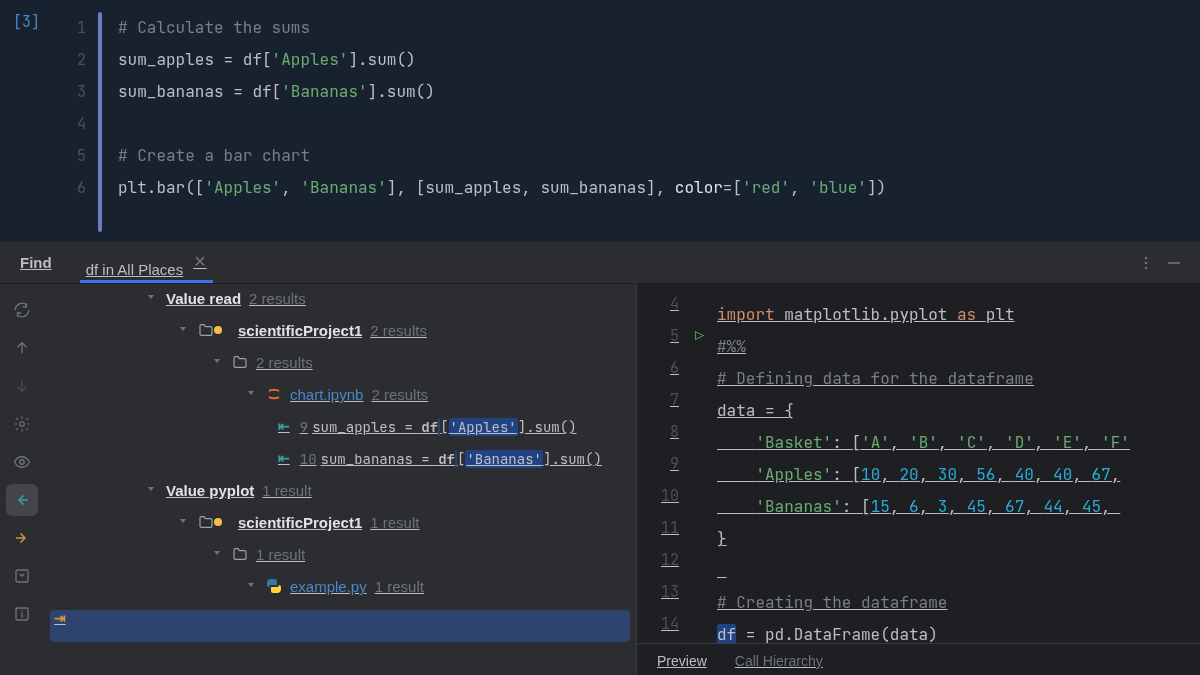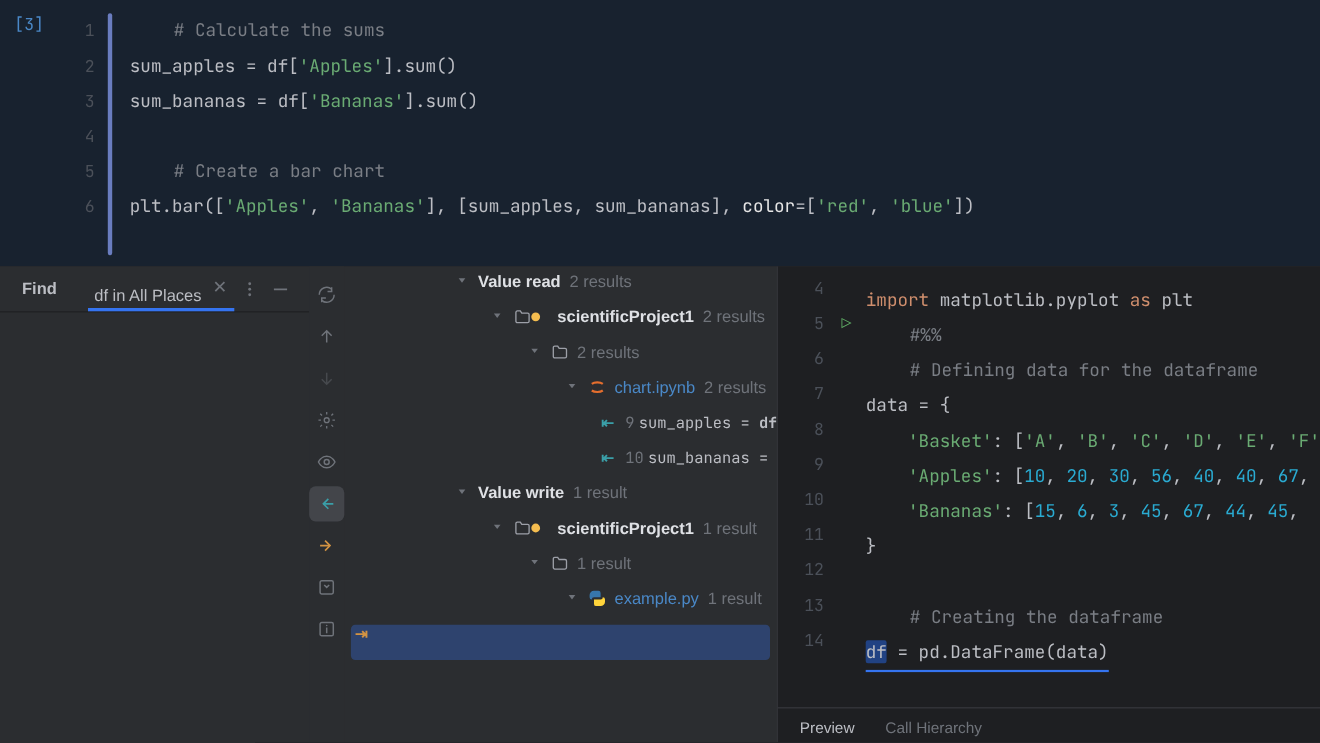--- a/index.html
+++ b/index.html
@@ -85,34 +85,35 @@
   .cell-code {
     flex: 1;
     padding-top: 6px;
     padding-left: 16px;
     font-family: "JetBrains Mono", Menlo, monospace;
     font-size: 16px;
     line-height: 32px;
     color: var(--ident);
     white-space: pre;
   }
-  .tok-comment { color: var(--comment); margin-left: 40px; }
+  .tok-comment { color: var(--comment); }
   .tok-keyword { color: var(--orange); }
   .tok-string  { color: var(--green); }
   .tok-num     { color: #2aabd2; }
   .tok-kwarg   { color: #e5e5e5; }
   .tok-ident   { color: var(--ident); }
 
   
   .find-panel {
     position: absolute;
     top: 242px; left: 0; right: 0; bottom: 0;
     background: var(--bg-panel);
     display: flex;
-    flex-direction: row;
+    flex-direction: column;
+    text-decoration: underline;
   }
   .find-header {
     height: 42px;
     display: flex;
     align-items: center;
     padding: 0 12px 0 14px;
     border-bottom: 1px solid #1e1f22;
   }
   .find-header .title {
     font-size: 15px;
@@ -428,21 +429,21 @@
         <div class="row indent-5">
           <span class="rw-icon">⇤</span>
           <span class="code-sm"><span class="linenum">10</span>sum_bananas = <span class="df-bold">df</span><span class="hl"></span>[<span class="hl">'Bananas'</span>].sum()</span>
         </div>
         <div class="row indent-1">
           <span class="chev">
             <svg width="12" height="12" viewBox="0 0 12 12">
               <path d="M3 4l3 4 3-4" fill="currentColor"></path>
             </svg>
           </span>
-          <span class="strong">Value write</span> 
+          <span class="strong">Value pyplot</span> 
           <span class="count">1 result</span>
         </div>
         <div class="row indent-2">
           <span class="chev">
             <svg width="12" height="12" viewBox="0 0 12 12">
               <path d="M3 4l3 4 3-4" fill="currentColor"></path>
             </svg>
           </span>
           <svg width="16" height="16" viewBox="0 0 24 24" fill="none" stroke="#9da0a8" stroke-width="1.8">
             <path d="M3 6a2 2 0 0 1 2-2h4l2 3h8a2 2 0 0 1 2 2v9a2 2 0 0 1-2 2H5a2 2 0 0 1-2-2V6z"></path>

